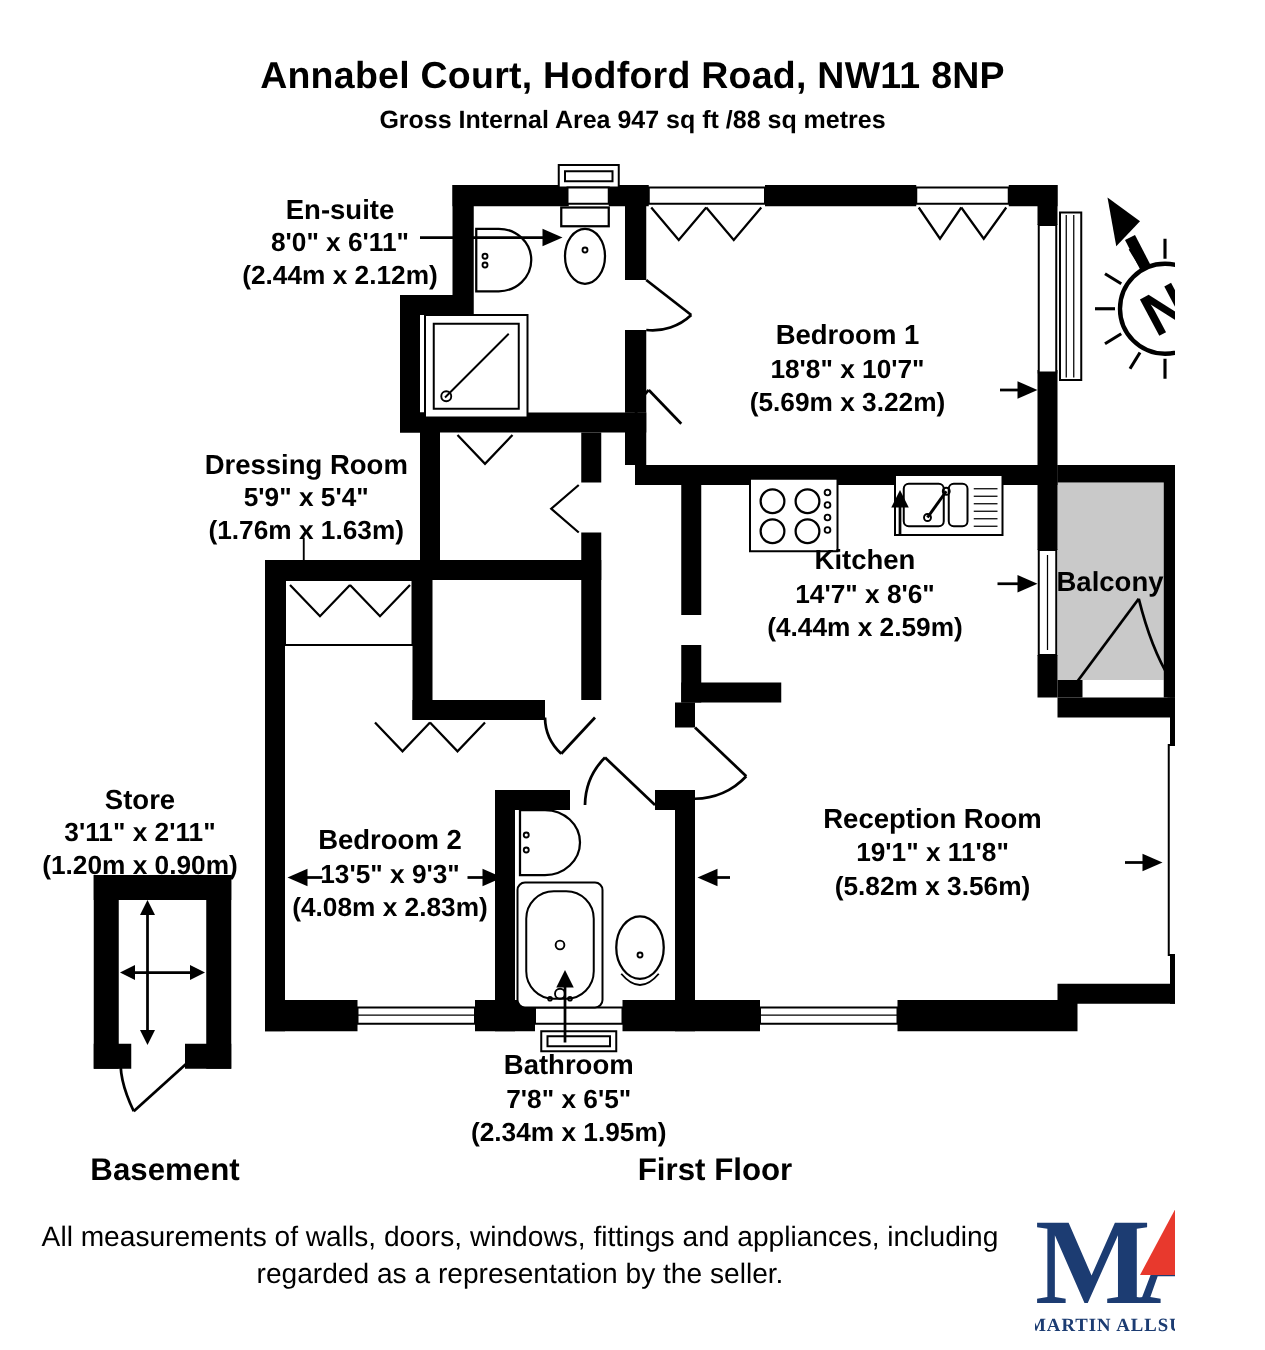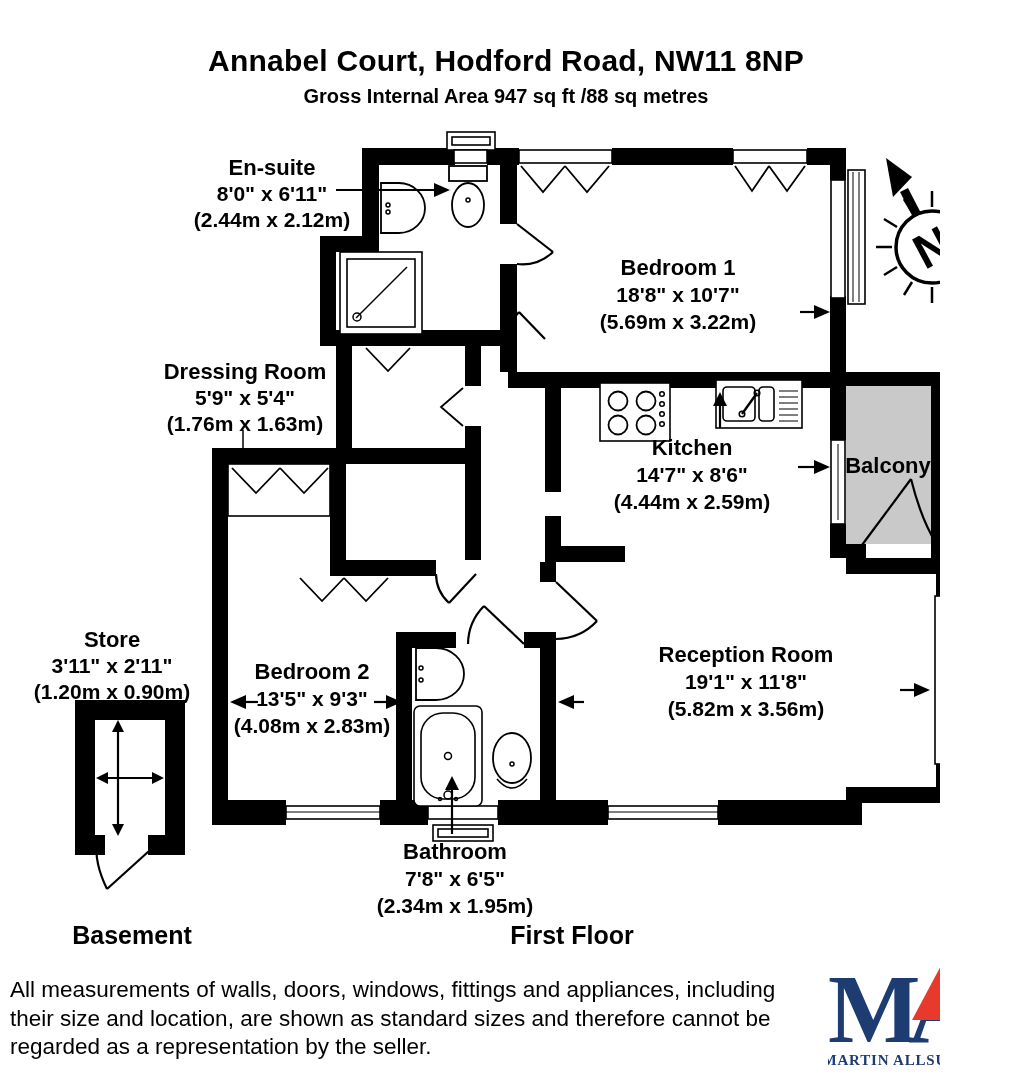--- a/index.html
+++ b/index.html
@@ -16,21 +16,21 @@
   .glass{fill:none;stroke:#000;stroke-width:1;}
   .door{fill:none;stroke:#000;stroke-width:2.2;}
   .vdoor{fill:none;stroke:#000;stroke-width:1.8;}
   .aline{stroke:#000;stroke-width:2.2;}
   .ahead{fill:#000;stroke:none;}
   .leader{stroke:#000;stroke-width:1.5;}
   .room-name{font-family:"Liberation Sans",sans-serif;font-size:22px;font-weight:bold;text-anchor:middle;fill:#000;}
   .room-dim{font-family:"Liberation Sans",sans-serif;font-size:21px;font-weight:bold;text-anchor:middle;fill:#000;}
   .floor-label{font-family:"Liberation Sans",sans-serif;font-size:25px;font-weight:bold;text-anchor:middle;fill:#000;}
   .compass-n{font-family:"Liberation Sans",sans-serif;font-size:48px;font-weight:bold;text-anchor:middle;fill:#000;}
-  .disclaimer{position:absolute;top:976px;left:10px;width:812px;text-align:left;
+  .disclaimer{position:absolute;top:976px;left:10px;width:812px;text-align:center;
               font-size:22.5px;line-height:28.5px;}
   .logo{position:absolute;left:828px;top:956px;width:180px;height:122px;}
   .logo-letter{font-family:"Liberation Serif","DejaVu Serif",serif;font-weight:bold;font-size:98px;}
   .logo-name{font-family:"Liberation Serif","DejaVu Serif",serif;font-weight:bold;font-size:15px;
              letter-spacing:.8px;text-anchor:middle;}
 </style>
 </head>
 <body>
 
 <div class="page">
@@ -312,21 +312,20 @@
       <text class="room-dim" x="455" y="886">7'8" x 6'5"</text>
       <text class="room-dim" x="455" y="913">(2.34m x 1.95m)</text>
     </g>
 
     <text class="floor-label" x="132" y="944">Basement</text>
     <text class="floor-label" x="572" y="944">First Floor</text>
   </svg>
 
   <div class="disclaimer">
     <div>All measurements of walls, doors, windows, fittings and appliances, including</div>
-    <div>their size and location, are shown as standard sizes and therefore cannot be</div>
     <div>regarded as a representation by the seller.</div>
   </div>
 
   <div class="logo">
     <svg width="180" height="122" viewBox="0 0 180 122">
       <text class="logo-letter" x="0" y="86" fill="#1c3c72">M</text>
       <text class="logo-letter" x="80" y="86" fill="#1c3c72">A</text>
       <polygon points="115,6 146,64 84,64" fill="#e8392d"></polygon>
       <text class="logo-name" x="90" y="109" fill="#1c3c72">MARTIN ALLSUCH &amp; Co</text>
     </svg>

